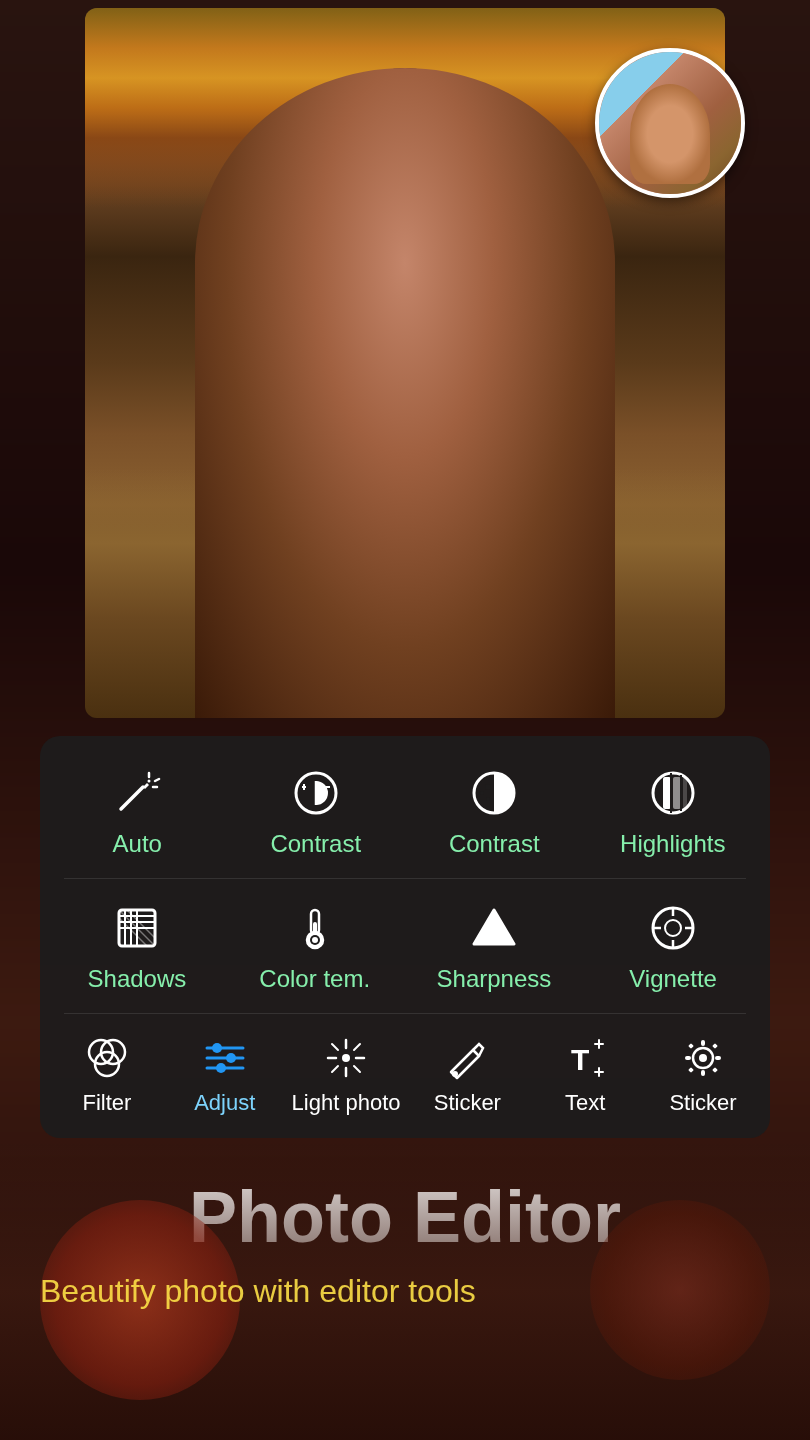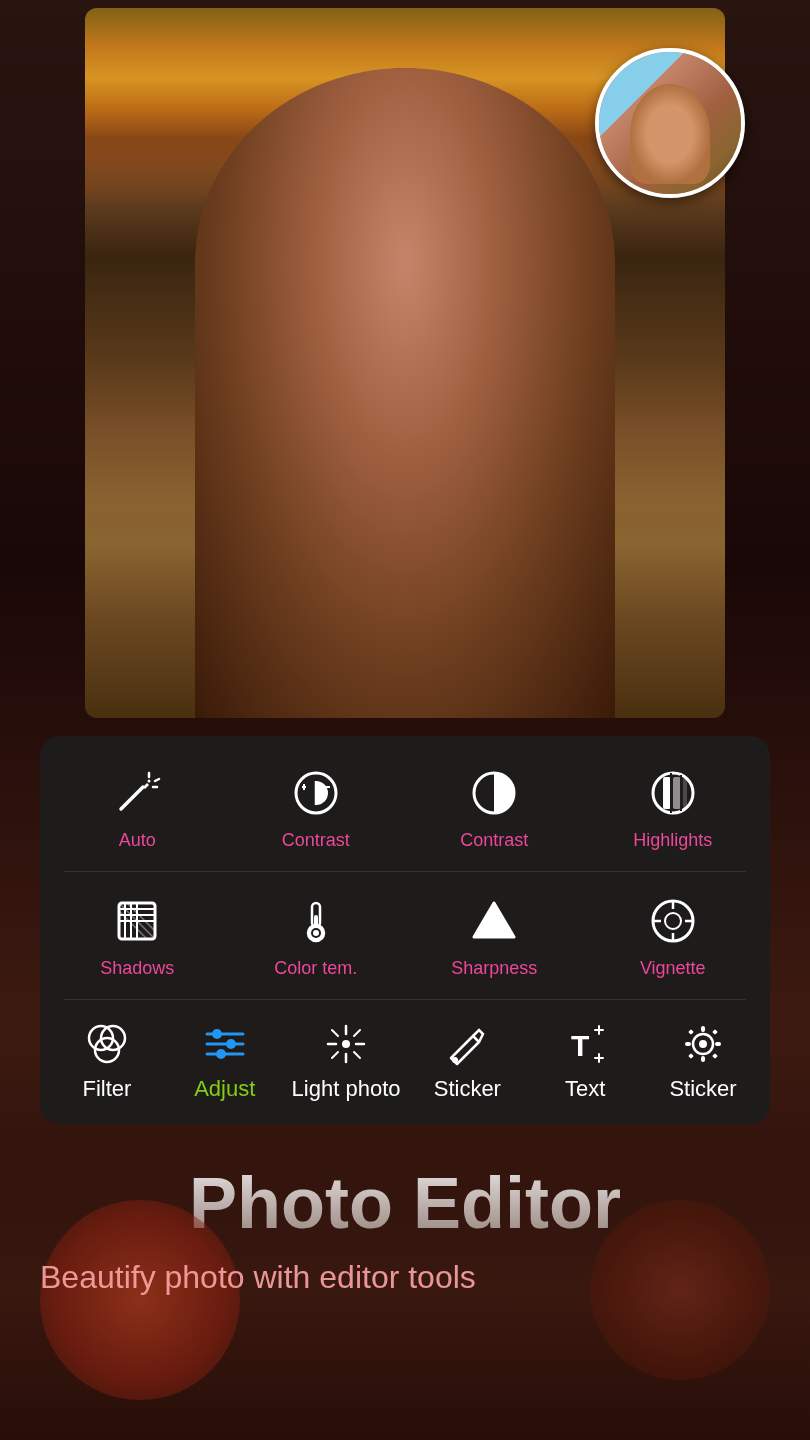--- a/index.html
+++ b/index.html
@@ -171,22 +171,22 @@
 
     .tool-icon {
       width: 58px;
       height: 58px;
       display: flex;
       align-items: center;
       justify-content: center;
     }
 
     .tool-label {
-      color: #ec4899;
-      font-size: 18px;
+      color: #86efac;
+      font-size: 24px;
       text-align: right;
       white-space: nowrap;
     }
 
     
     .icon-svg {
       width: 52px;
       height: 52px;
     }
 
@@ -222,21 +222,21 @@
       justify-content: center;
     }
 
     .toolbar-label {
       color: #ffffff;
       font-size: 22px;
       text-align: left;
     }
 
     .toolbar-label.active {
-      color: #84cc16;
+      color: #7dd3fc;
     }
 
     
     .app-store-section {
       position: relative;
       width: 810px;
       flex: 1;
       display: flex;
       flex-direction: column;
       justify-content: flex-start;
@@ -248,21 +248,21 @@
       font-size: 72px;
       font-weight: 900;
       color: white;
       margin-bottom: 16px;
       line-height: 1.1;
       text-align: center;
     }
 
     .app-subtitle {
       font-size: 32px;
-      color: #fca5a5;
+      color: #fde047;
       font-weight: 500;
       opacity: 0.9;
     }
 
     
     .bottom-bg {
       position: absolute;
       bottom: 0; left: 0; right: 0;
       height: 300px;
       background: linear-gradient(180deg, transparent, #3d1a10 50%, #2a0f08 100%);

